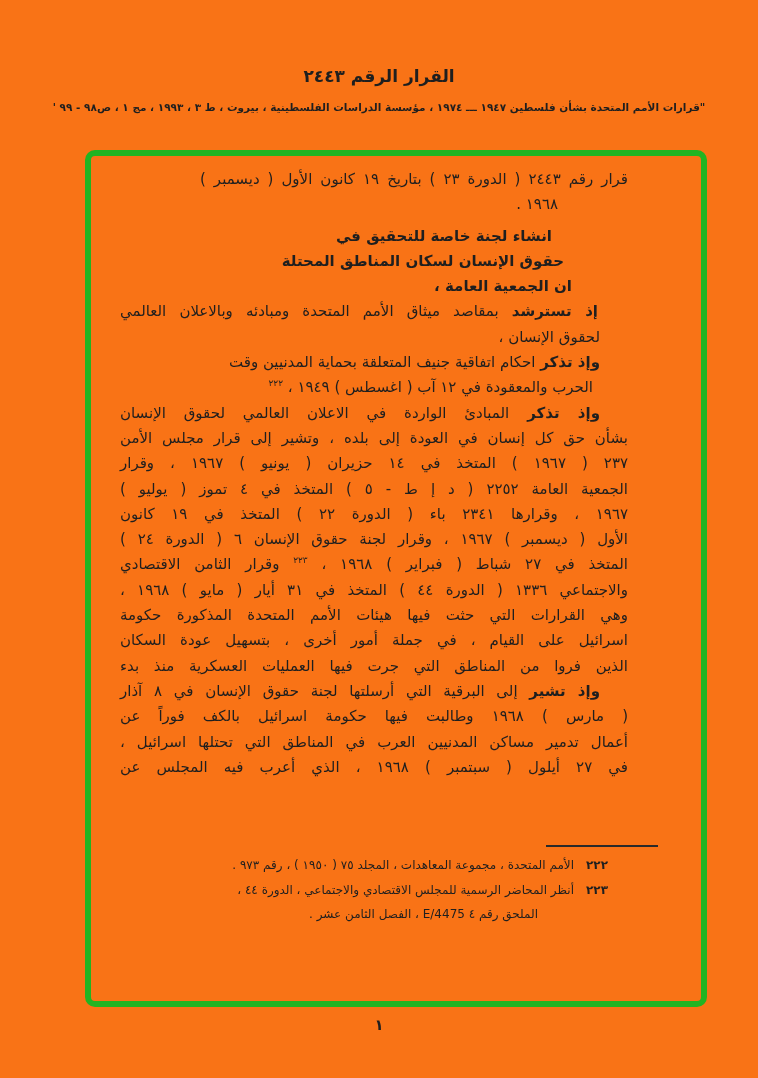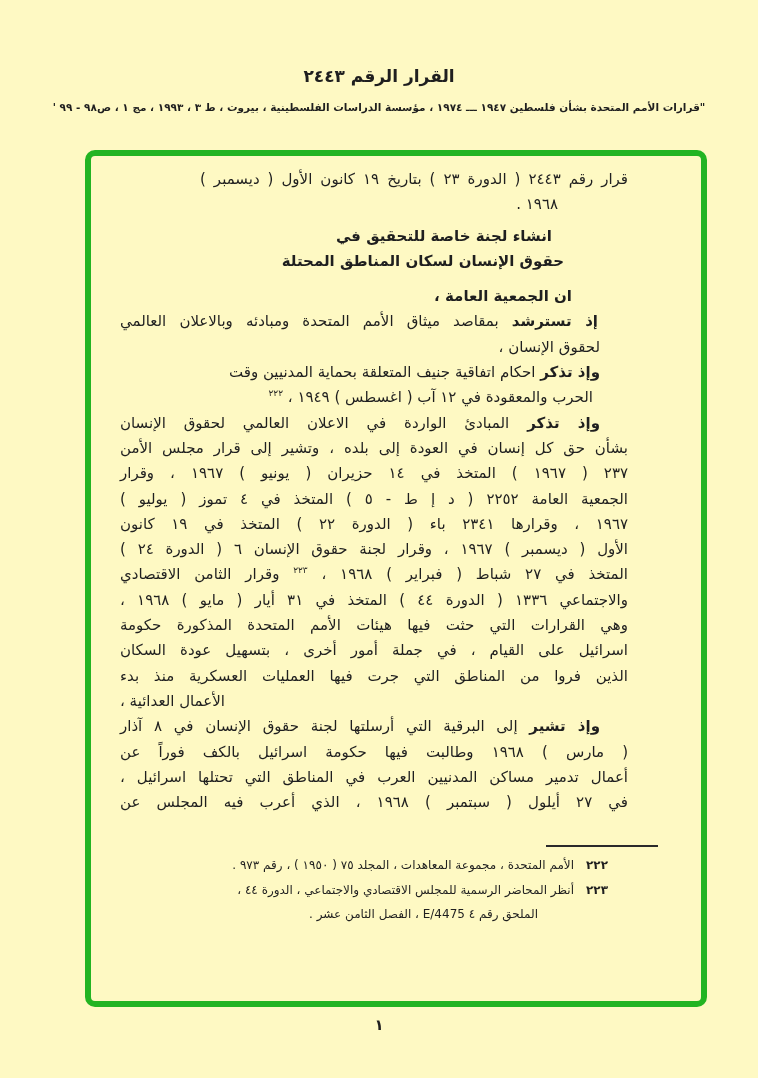--- a/index.html
+++ b/index.html
@@ -1,16 +1,16 @@
 <!DOCTYPE html>
 <html lang="ar"><head>
 <meta charset="utf-8">
 <style>
   html,body{margin:0;padding:0;background:#ffffff;}
-  .page{position:relative;width:758px;height:1078px;background:#fef9c3;overflow:hidden;
+  .page{position:relative;width:758px;height:1078px;background:#f97316;overflow:hidden;
         font-family:"DejaVu Sans",sans-serif;color:#1f1f1f;}
   .doc-title{position:absolute;top:66px;left:0;width:100%;text-align:center;
              font-weight:bold;font-size:17px;direction:rtl;}
   .doc-source{position:absolute;top:101px;left:0;width:100%;text-align:center;
               font-weight:bold;font-size:10.5px;direction:rtl;letter-spacing:0;}
   .green-box{position:absolute;left:85px;top:150px;width:610px;height:845px;
              border:6px solid #22b422;border-radius:10px;}
   .body-text{position:absolute;left:120px;top:167px;width:508px;direction:rtl;
              font-size:15px;}
   .line{line-height:25.3px;min-height:25.3px;}
@@ -34,37 +34,36 @@
   <div class="doc-title">القرار الرقم  ٢٤٤٣</div>
   <div class="doc-source">"قرارات الأمم المتحدة بشأن فلسطين ١٩٤٧ ـــ ١٩٧٤ ، مؤسسة الدراسات الفلسطينية ، بيروت ، ط ٣ ، ١٩٩٣ ، مج ١ ، ص٩٨ - ٩٩ '</div>
 
   <div class="green-box"></div>
 
   <div class="body-text" id="body-text">
       <div class="line j" style="padding-left: 80px;"><span>قرار رقم ٢٤٤٣ ( الدورة ٢٣ ) بتاريخ ١٩ كانون الأول ( ديسمبر )</span></div>
       <div class="line r" style="padding-right: 70px;"><span>١٩٦٨ .</span></div>
       <div class="line r" style="padding-right: 76px; margin-top: 6px;"><b>انشاء لجنة خاصة للتحقيق في</b></div>
       <div class="line r" style="padding-right: 64px;"><b>حقوق الإنسان لسكان المناطق المحتلة</b></div>
-      <div class="line r" style="padding-right: 56px; margin-top: 10px; text-align: right;"><b>ان الجمعية العامة ،</b></div>
+      <div class="line r" style="padding-right: 56px; margin-top: 0; text-align: right;"><b>ان الجمعية العامة ،</b></div>
       <div class="line j" style="padding-right: 30px;"><b>إذ تسترشد</b><span> بمقاصد ميثاق الأمم المتحدة ومبادئه وبالاعلان العالمي</span></div>
       <div class="line r" style="padding-right: 28px;"><span>لحقوق الإنسان ،</span></div>
       <div class="line r" style="padding-right: 28px;"><b>وإذ تذكر</b><span> احكام اتفاقية جنيف المتعلقة بحماية المدنيين وقت</span></div>
       <div class="line r" style="padding-right: 35px;"><span>الحرب والمعقودة في ١٢ آب ( اغسطس ) ١٩٤٩ ، </span><sup>٢٢٢</sup></div>
       <div class="line j" style="padding-right: 28px;"><b>وإذ تذكر</b><span> المبادئ الواردة في الاعلان العالمي لحقوق الإنسان</span></div>
       <div class="line j"><span>بشأن حق كل إنسان في العودة إلى بلده ، وتشير إلى قرار مجلس الأمن</span></div>
       <div class="line j"><span>٢٣٧ ( ١٩٦٧ ) المتخذ في ١٤ حزيران ( يونيو ) ١٩٦٧ ، وقرار</span></div>
       <div class="line j"><span>الجمعية العامة ٢٢٥٢ ( د إ ط - ٥ ) المتخذ في ٤ تموز ( يوليو )</span></div>
       <div class="line j"><span>١٩٦٧ ، وقرارها ٢٣٤١ باء ( الدورة ٢٢ ) المتخذ في ١٩ كانون</span></div>
       <div class="line j"><span>الأول ( ديسمبر ) ١٩٦٧ ، وقرار لجنة حقوق الإنسان ٦ ( الدورة ٢٤ )</span></div>
       <div class="line j"><span>المتخذ في ٢٧ شباط ( فبراير ) ١٩٦٨ ، </span><sup>٢٢٣</sup><span> وقرار الثامن الاقتصادي</span></div>
       <div class="line j"><span>والاجتماعي ١٣٣٦ ( الدورة ٤٤ ) المتخذ في ٣١ أيار ( مايو ) ١٩٦٨ ،</span></div>
       <div class="line j"><span>وهي القرارات التي حثت فيها هيئات الأمم المتحدة المذكورة حكومة</span></div>
       <div class="line j"><span>اسرائيل على القيام ، في جملة أمور أخرى ، بتسهيل عودة السكان</span></div>
       <div class="line j"><span>الذين فروا من المناطق التي جرت فيها العمليات العسكرية منذ بدء</span></div>
-      <div class="line l"><span>الأعمال العدائية ،</span></div>
       <div class="line j" style="padding-right: 28px;"><b>وإذ تشير</b><span> إلى البرقية التي أرسلتها لجنة حقوق الإنسان في ٨ آذار</span></div>
       <div class="line j"><span>( مارس ) ١٩٦٨ وطالبت فيها حكومة اسرائيل بالكف فوراً عن</span></div>
       <div class="line j"><span>أعمال تدمير مساكن المدنيين العرب في المناطق التي تحتلها اسرائيل ،</span></div>
       <div class="line j"><span>في ٢٧ أيلول ( سبتمبر ) ١٩٦٨ ، الذي أعرب فيه المجلس عن</span></div>
     </div>
 
   <div class="fn-rule"></div>
   <div class="footnotes" id="footnotes">
       <div class="fn-row">
         <span class="fn-num">٢٢٢</span>

